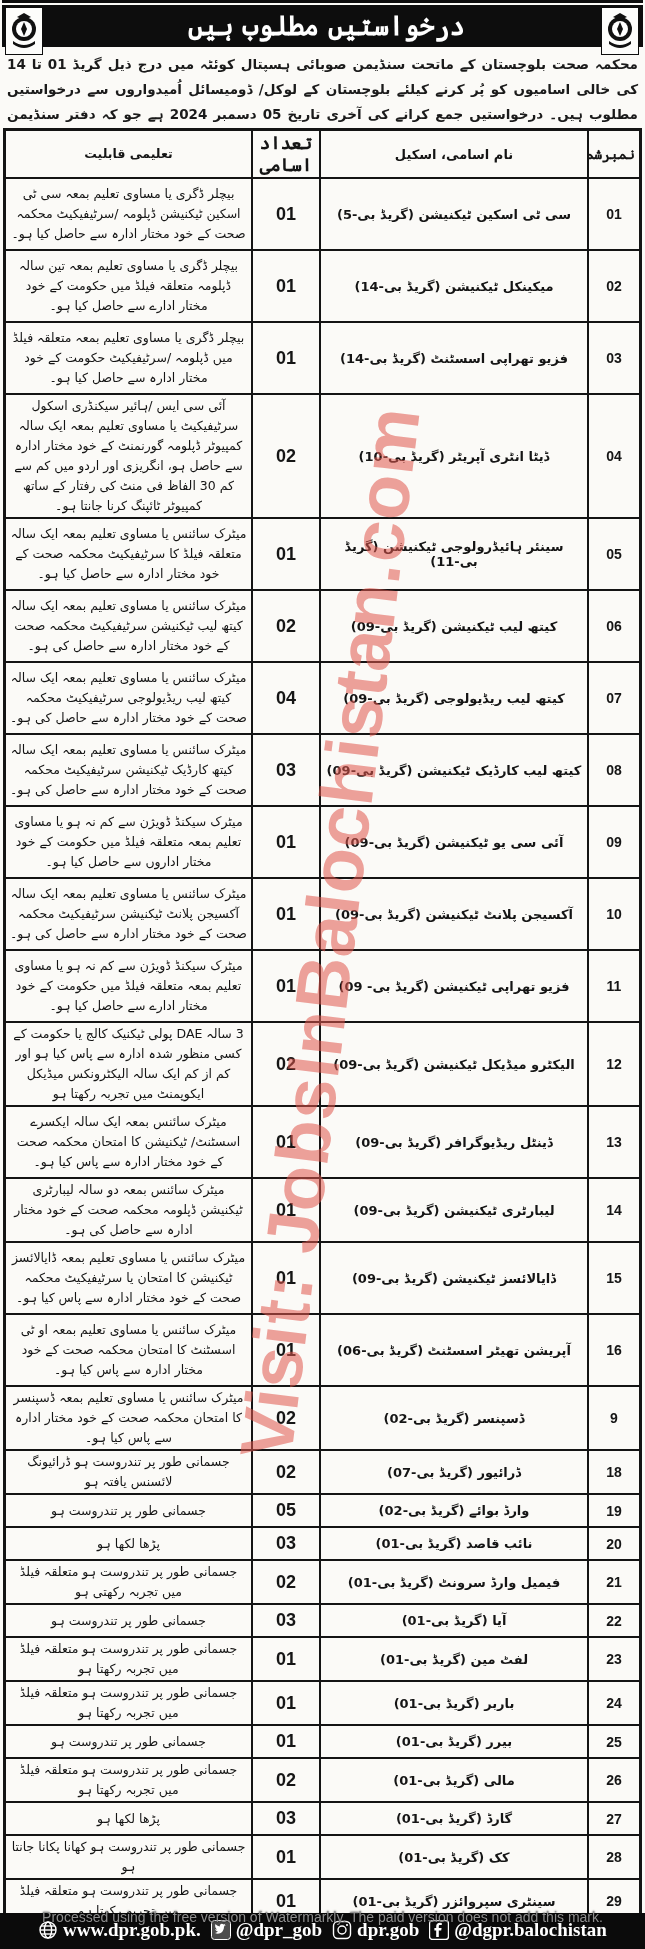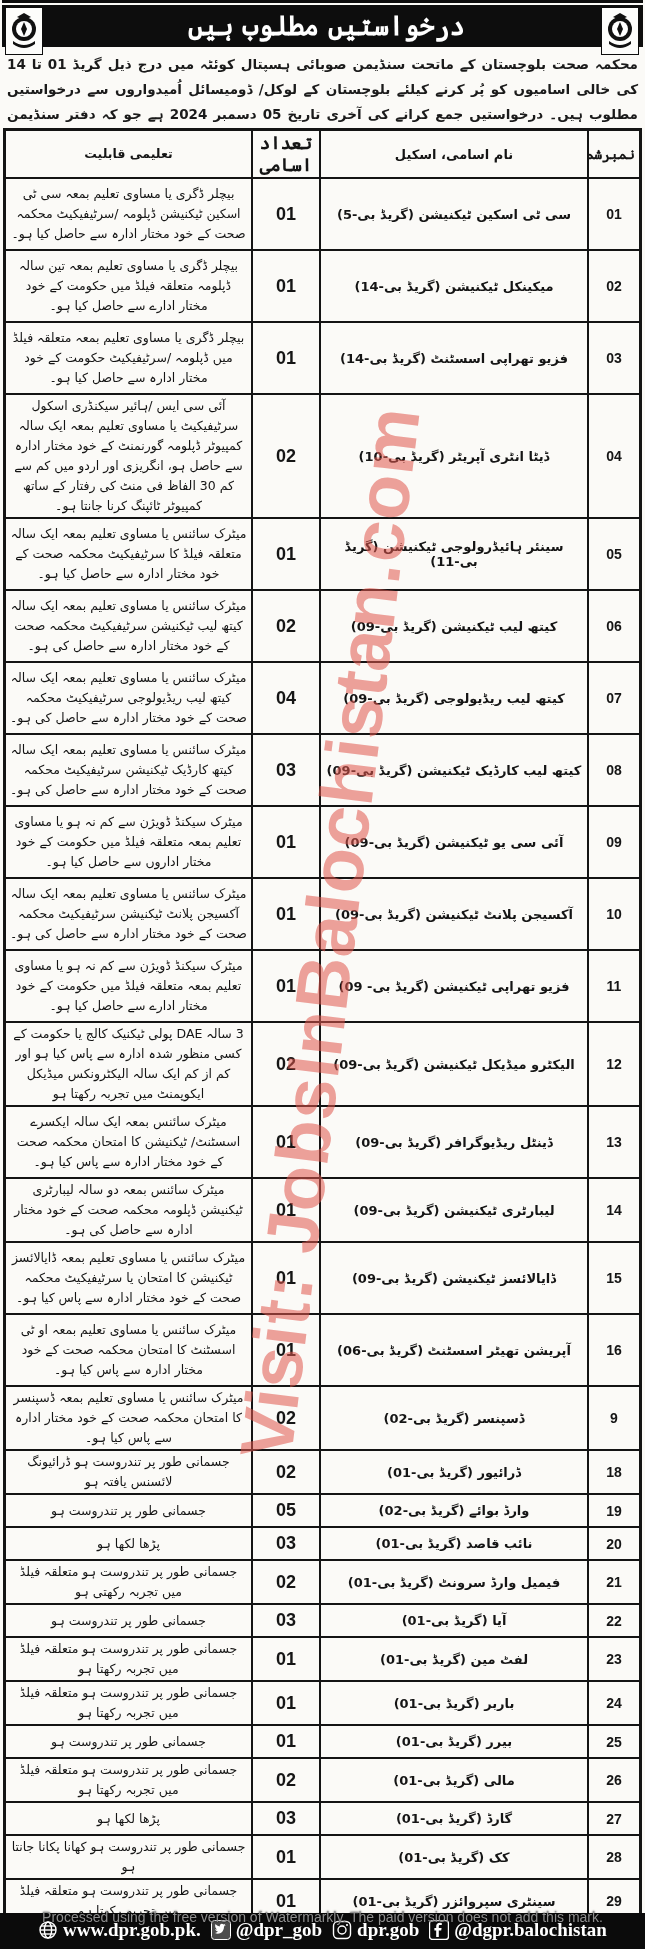--- a/index.html
+++ b/index.html
@@ -207,21 +207,21 @@
       <td class="c-qual" lang="ur">میٹرک سائنس یا مساوی تعلیم بمعہ او ٹی اسسٹنٹ کا امتحان محکمہ صحت کے خود مختار ادارہ سے پاس کیا ہو۔</td>
     </tr>
         <tr style="height: 54px;">
       <td class="c-no">9</td>
       <td class="c-post" lang="ur">ڈسپنسر (گریڈ بی-02)</td>
       <td class="c-count">02</td>
       <td class="c-qual" lang="ur">میٹرک سائنس یا مساوی تعلیم بمعہ ڈسپنسر کا امتحان محکمہ صحت کے خود مختار ادارہ سے پاس کیا ہو۔</td>
     </tr>
         <tr style="height: 33px;">
       <td class="c-no">18</td>
-      <td class="c-post" lang="ur">ڈرائیور (گریڈ بی-01)</td>
+      <td class="c-post" lang="ur">ڈرائیور (گریڈ بی-07)</td>
       <td class="c-count">02</td>
       <td class="c-qual" lang="ur">جسمانی طور پر تندروست ہو ڈرائیونگ لائسنس یافتہ ہو</td>
     </tr>
         <tr style="height: 33px;">
       <td class="c-no">19</td>
       <td class="c-post" lang="ur">وارڈ بوائے (گریڈ بی-02)</td>
       <td class="c-count">05</td>
       <td class="c-qual" lang="ur">جسمانی طور پر تندروست ہو</td>
     </tr>
         <tr style="height: 33px;">

